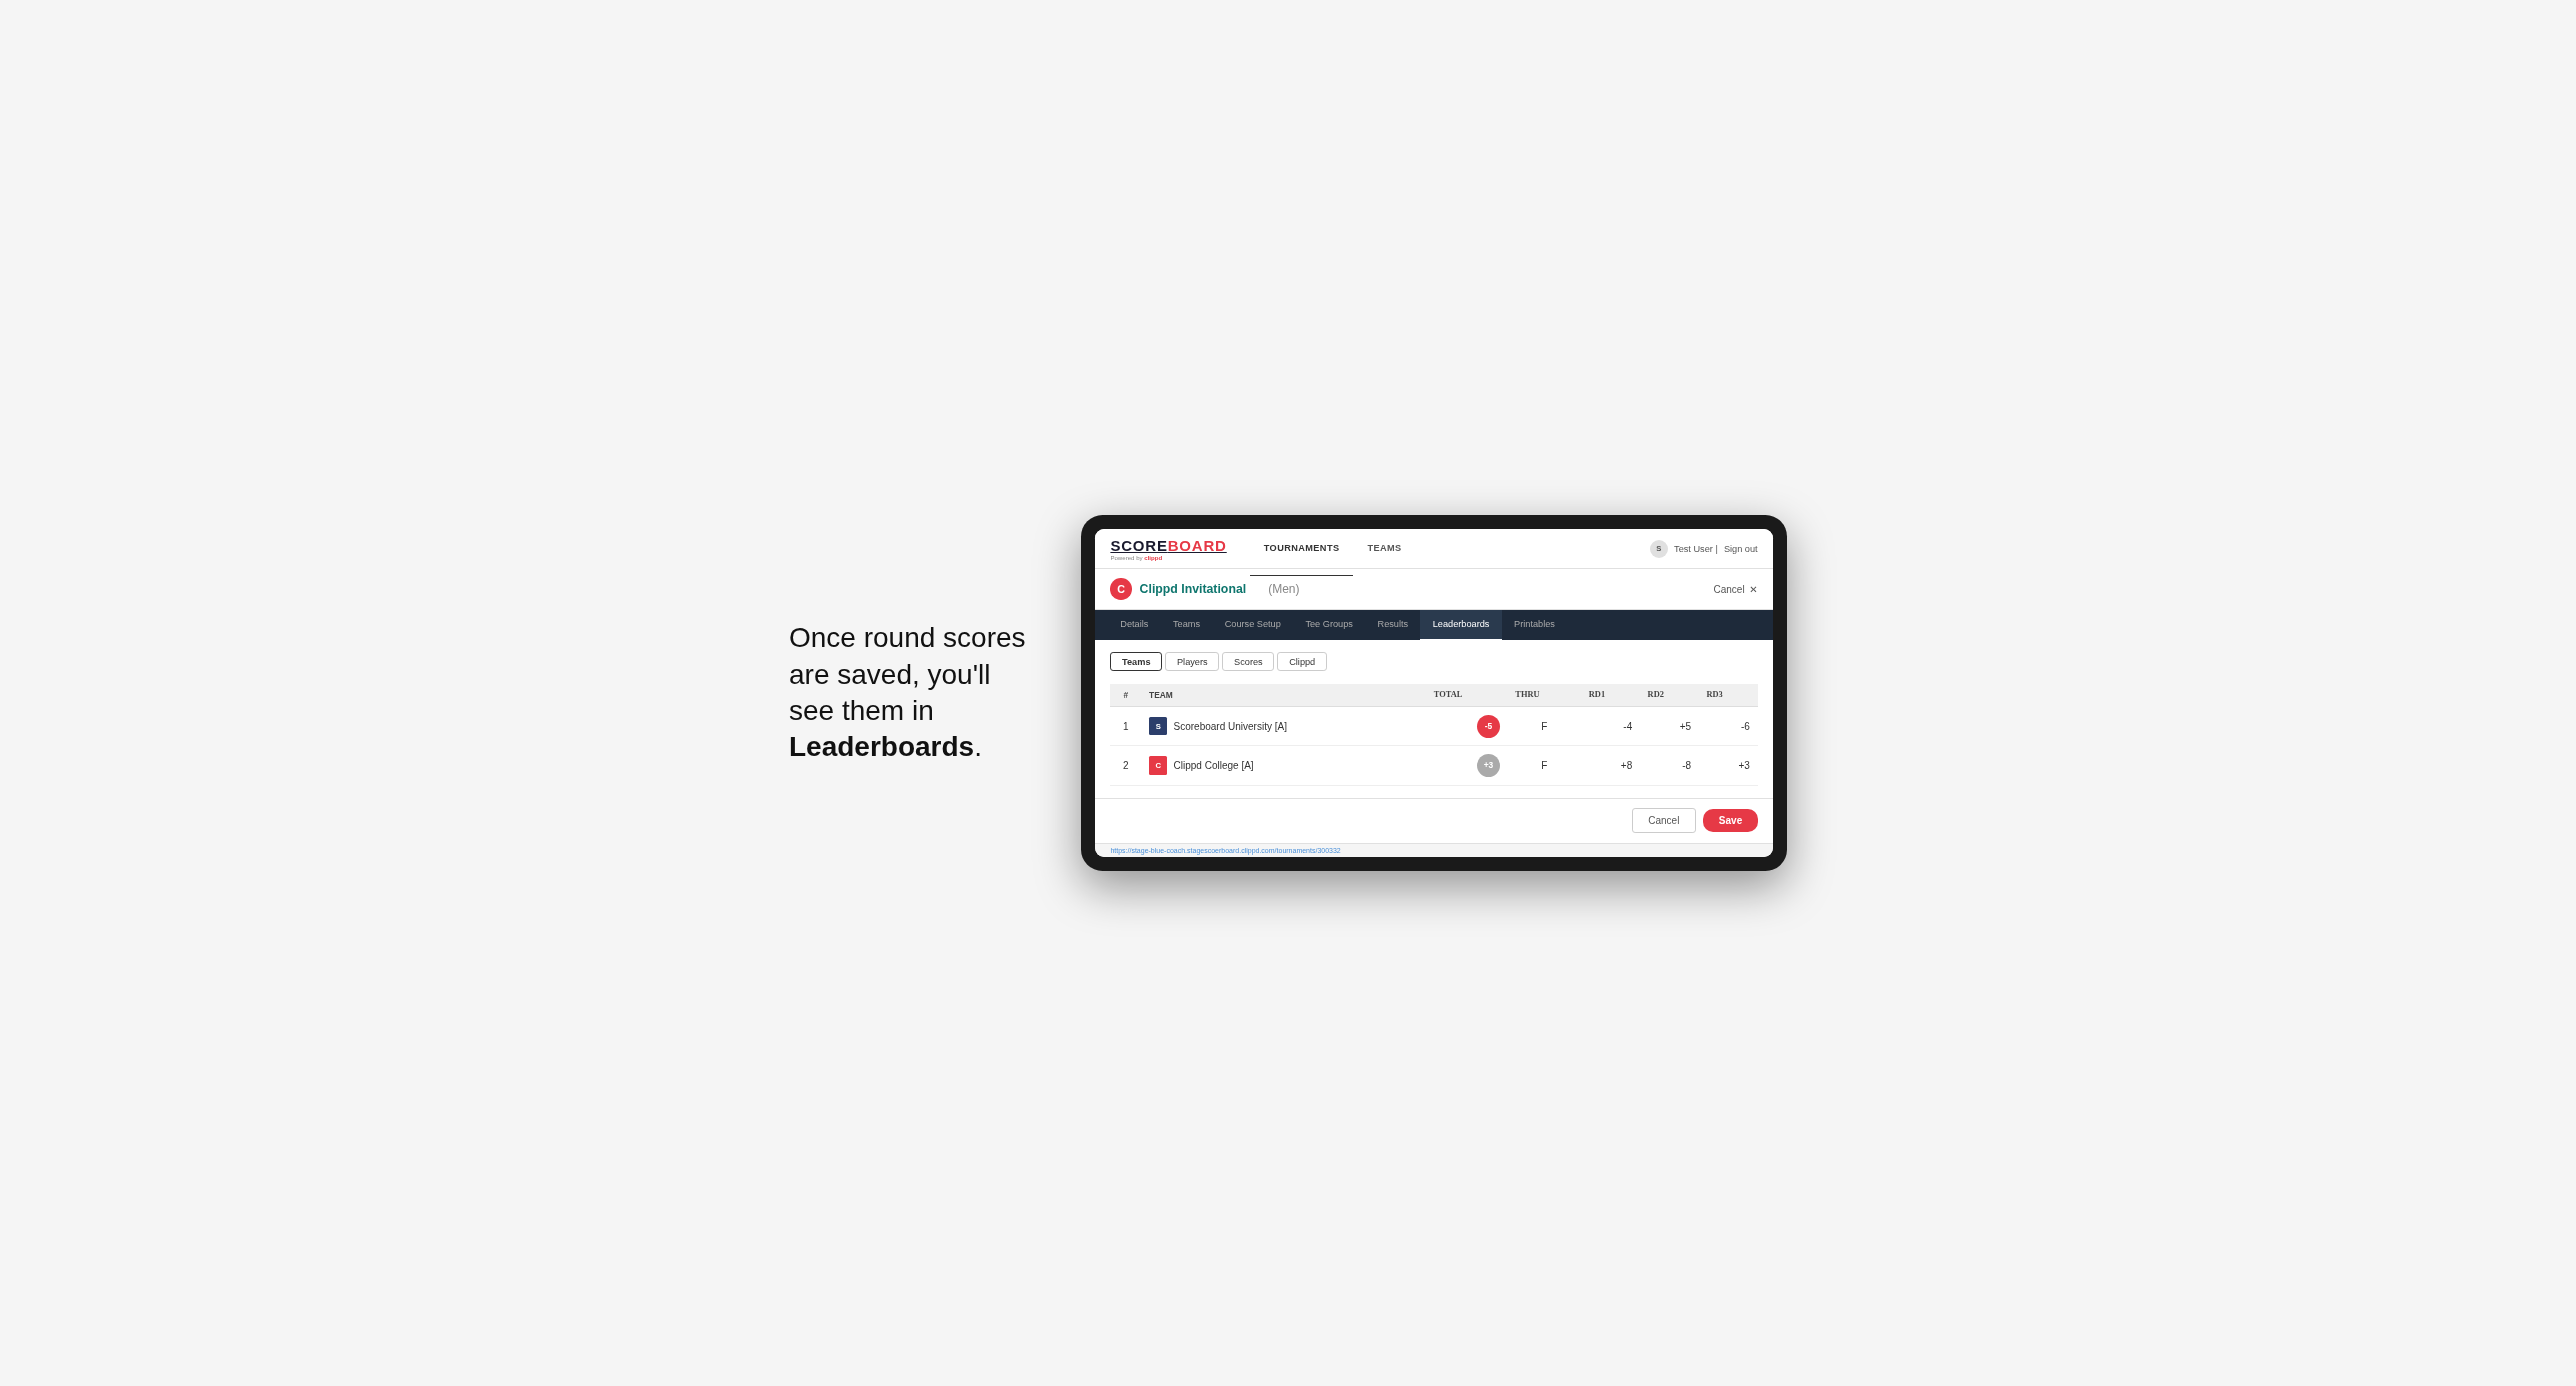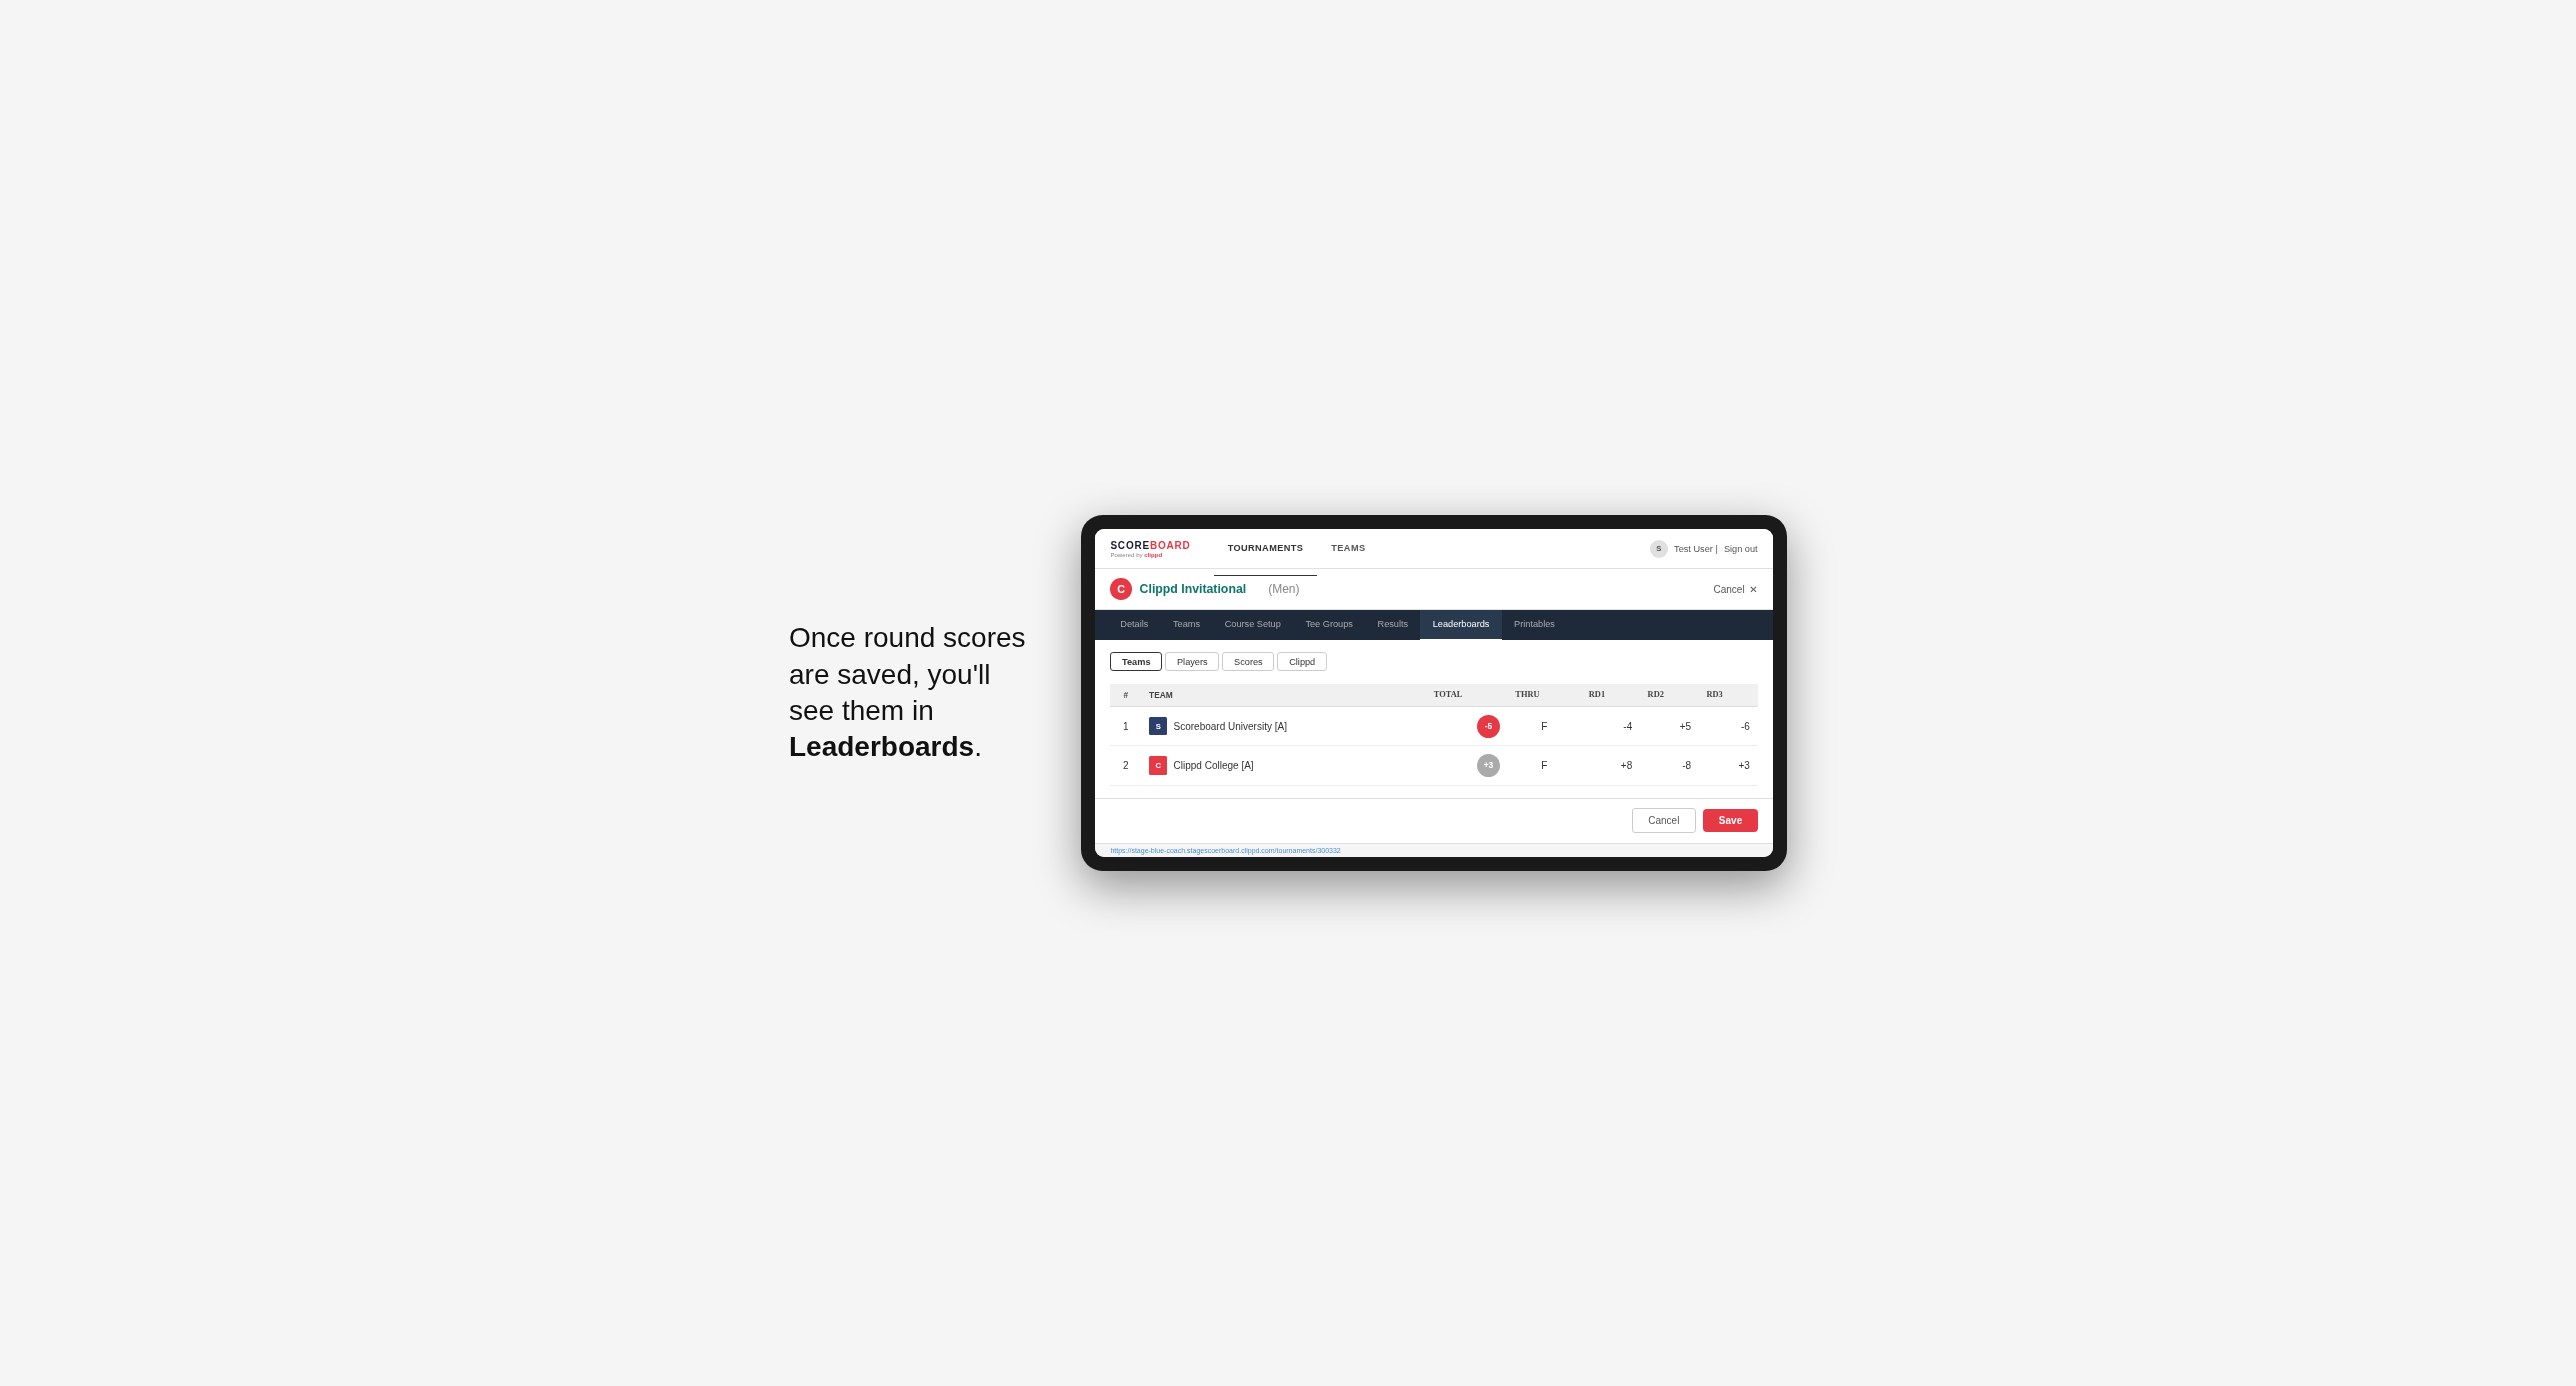--- a/index.html
+++ b/index.html
@@ -57,24 +57,25 @@
       padding: 0 15.4px;
       height: 40px;
     }
 
     .logo-area {
       display: flex;
       flex-direction: column;
       margin-right: 23px;
     }
     .logo-scoreboard {
-      font-size: 10px;
+      font-size: 15px;
       font-weight: 800;
       letter-spacing: 0.8px;
       color: #1a1a2e;
+      text-decoration: underline;
     }
     .logo-scoreboard span {
       color: #e63946;
     }
     .logo-powered {
       font-size: 6.1px;
       color: #888;
     }
     .logo-powered span {
       color: #e63946;
@@ -298,21 +299,21 @@
       border: 0.8px solid #ccc;
       border-radius: 3.1px;
       font-size: 10px;
       color: #555;
       cursor: pointer;
     }
     .save-btn {
       padding: 6.1px 15.4px;
       background: #e63946;
       border: none;
-      border-radius: 4px;
+      border-radius: 10px;
       font-size: 10px;
       color: #fff;
       font-weight: 600;
       cursor: pointer;
     }
 
     .url-bar {
       background: #f5f5f5;
       padding: 3.1px 15.4px;
       font-size: 7px;

